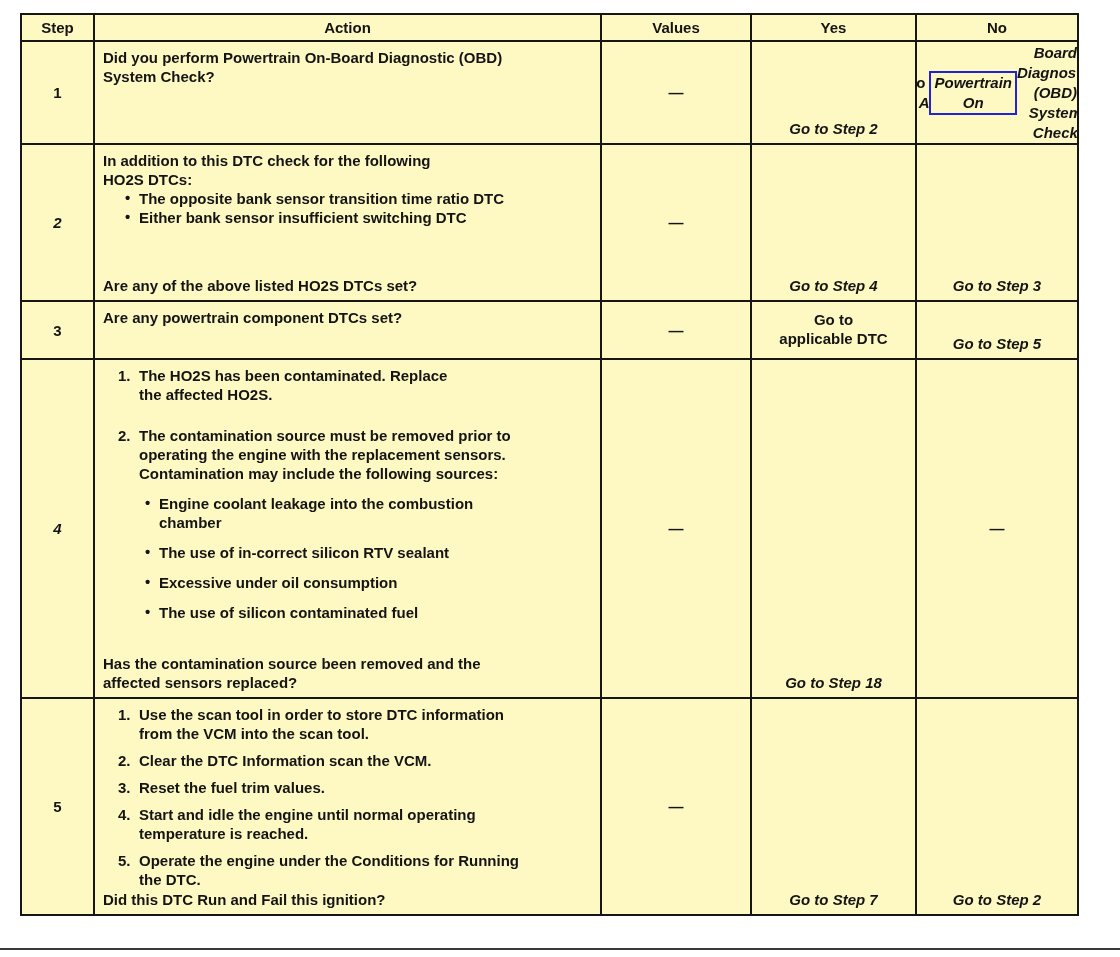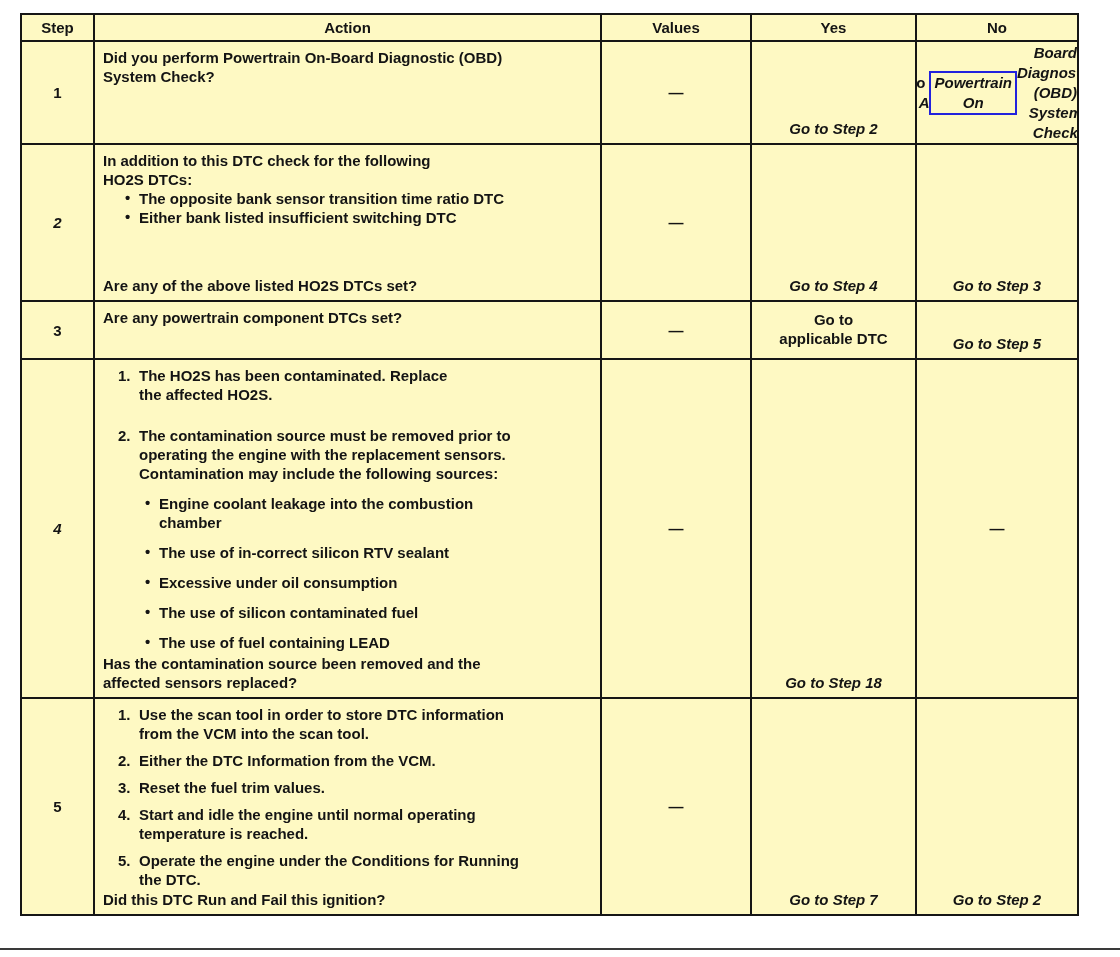--- a/index.html
+++ b/index.html
@@ -89,21 +89,21 @@
 Diagnostic (OBD)
 System Check</div>
     </div>
   </div>
 
   <div class="cell stepc it">2</div>
   <div class="cell actc">
     <div class="pre">In addition to this DTC check for the following
 HO2S DTCs:</div>
     <div class="bitem">The opposite bank sensor transition time ratio DTC</div>
-    <div class="bitem">Either bank listed insufficient switching DTC</div>
+    <div class="bitem">Either bank sensor insufficient switching DTC</div>
     <div class="q-bottom">Are any of the above listed HO2S DTCs set?</div>
   </div>
   <div class="cell valc">
     <span>—</span>
   </div>
   <div class="cell goc">
     <span>Go to Step 4</span>
   </div>
   <div class="cell goc lastcol">
     <span>Go to Step 3</span>
@@ -130,41 +130,40 @@
       <div class="nitem first">The HO2S has been contaminated. Replace
 the affected HO2S.</div>
       <div class="nitem gap">The contamination source must be removed prior to
 operating the engine with the replacement sensors.
 Contamination may include the following sources:</div>
       <div class="bitem deep">Engine coolant leakage into the combustion
 chamber</div>
       <div class="bitem deep">The use of in-correct silicon RTV sealant</div>
       <div class="bitem deep">Excessive under oil consumption</div>
       <div class="bitem deep">The use of silicon contaminated fuel</div>
-      <div class="bitem deep">The use of fuel containing LEAD</div>
       <div class="q-bottom">Has the contamination source been removed and the
 affected sensors replaced?</div>
     </div>
   </div>
   <div class="cell valc">
     <span>—</span>
   </div>
   <div class="cell goc">
     <span>Go to Step 18</span>
   </div>
   <div class="cell valc lastcol">
     <span>—</span>
   </div>
 
   <div class="cell stepc lastrow">5</div>
   <div class="cell actc lastrow">
     <div class="alist">
       <div class="nitem first">Use the scan tool in order to store DTC information
 from the VCM into the scan tool.</div>
-      <div class="nitem">Either the DTC Information from the VCM.</div>
+      <div class="nitem">Clear the DTC Information scan the VCM.</div>
       <div class="nitem">Reset the fuel trim values.</div>
       <div class="nitem">Start and idle the engine until normal operating
 temperature is reached.</div>
       <div class="nitem">Operate the engine under the Conditions for Running
 the DTC.</div>
       <div class="q-bottom">Did this DTC Run and Fail this ignition?</div>
     </div>
   </div>
   <div class="cell valc lastrow">
     <span>—</span>

